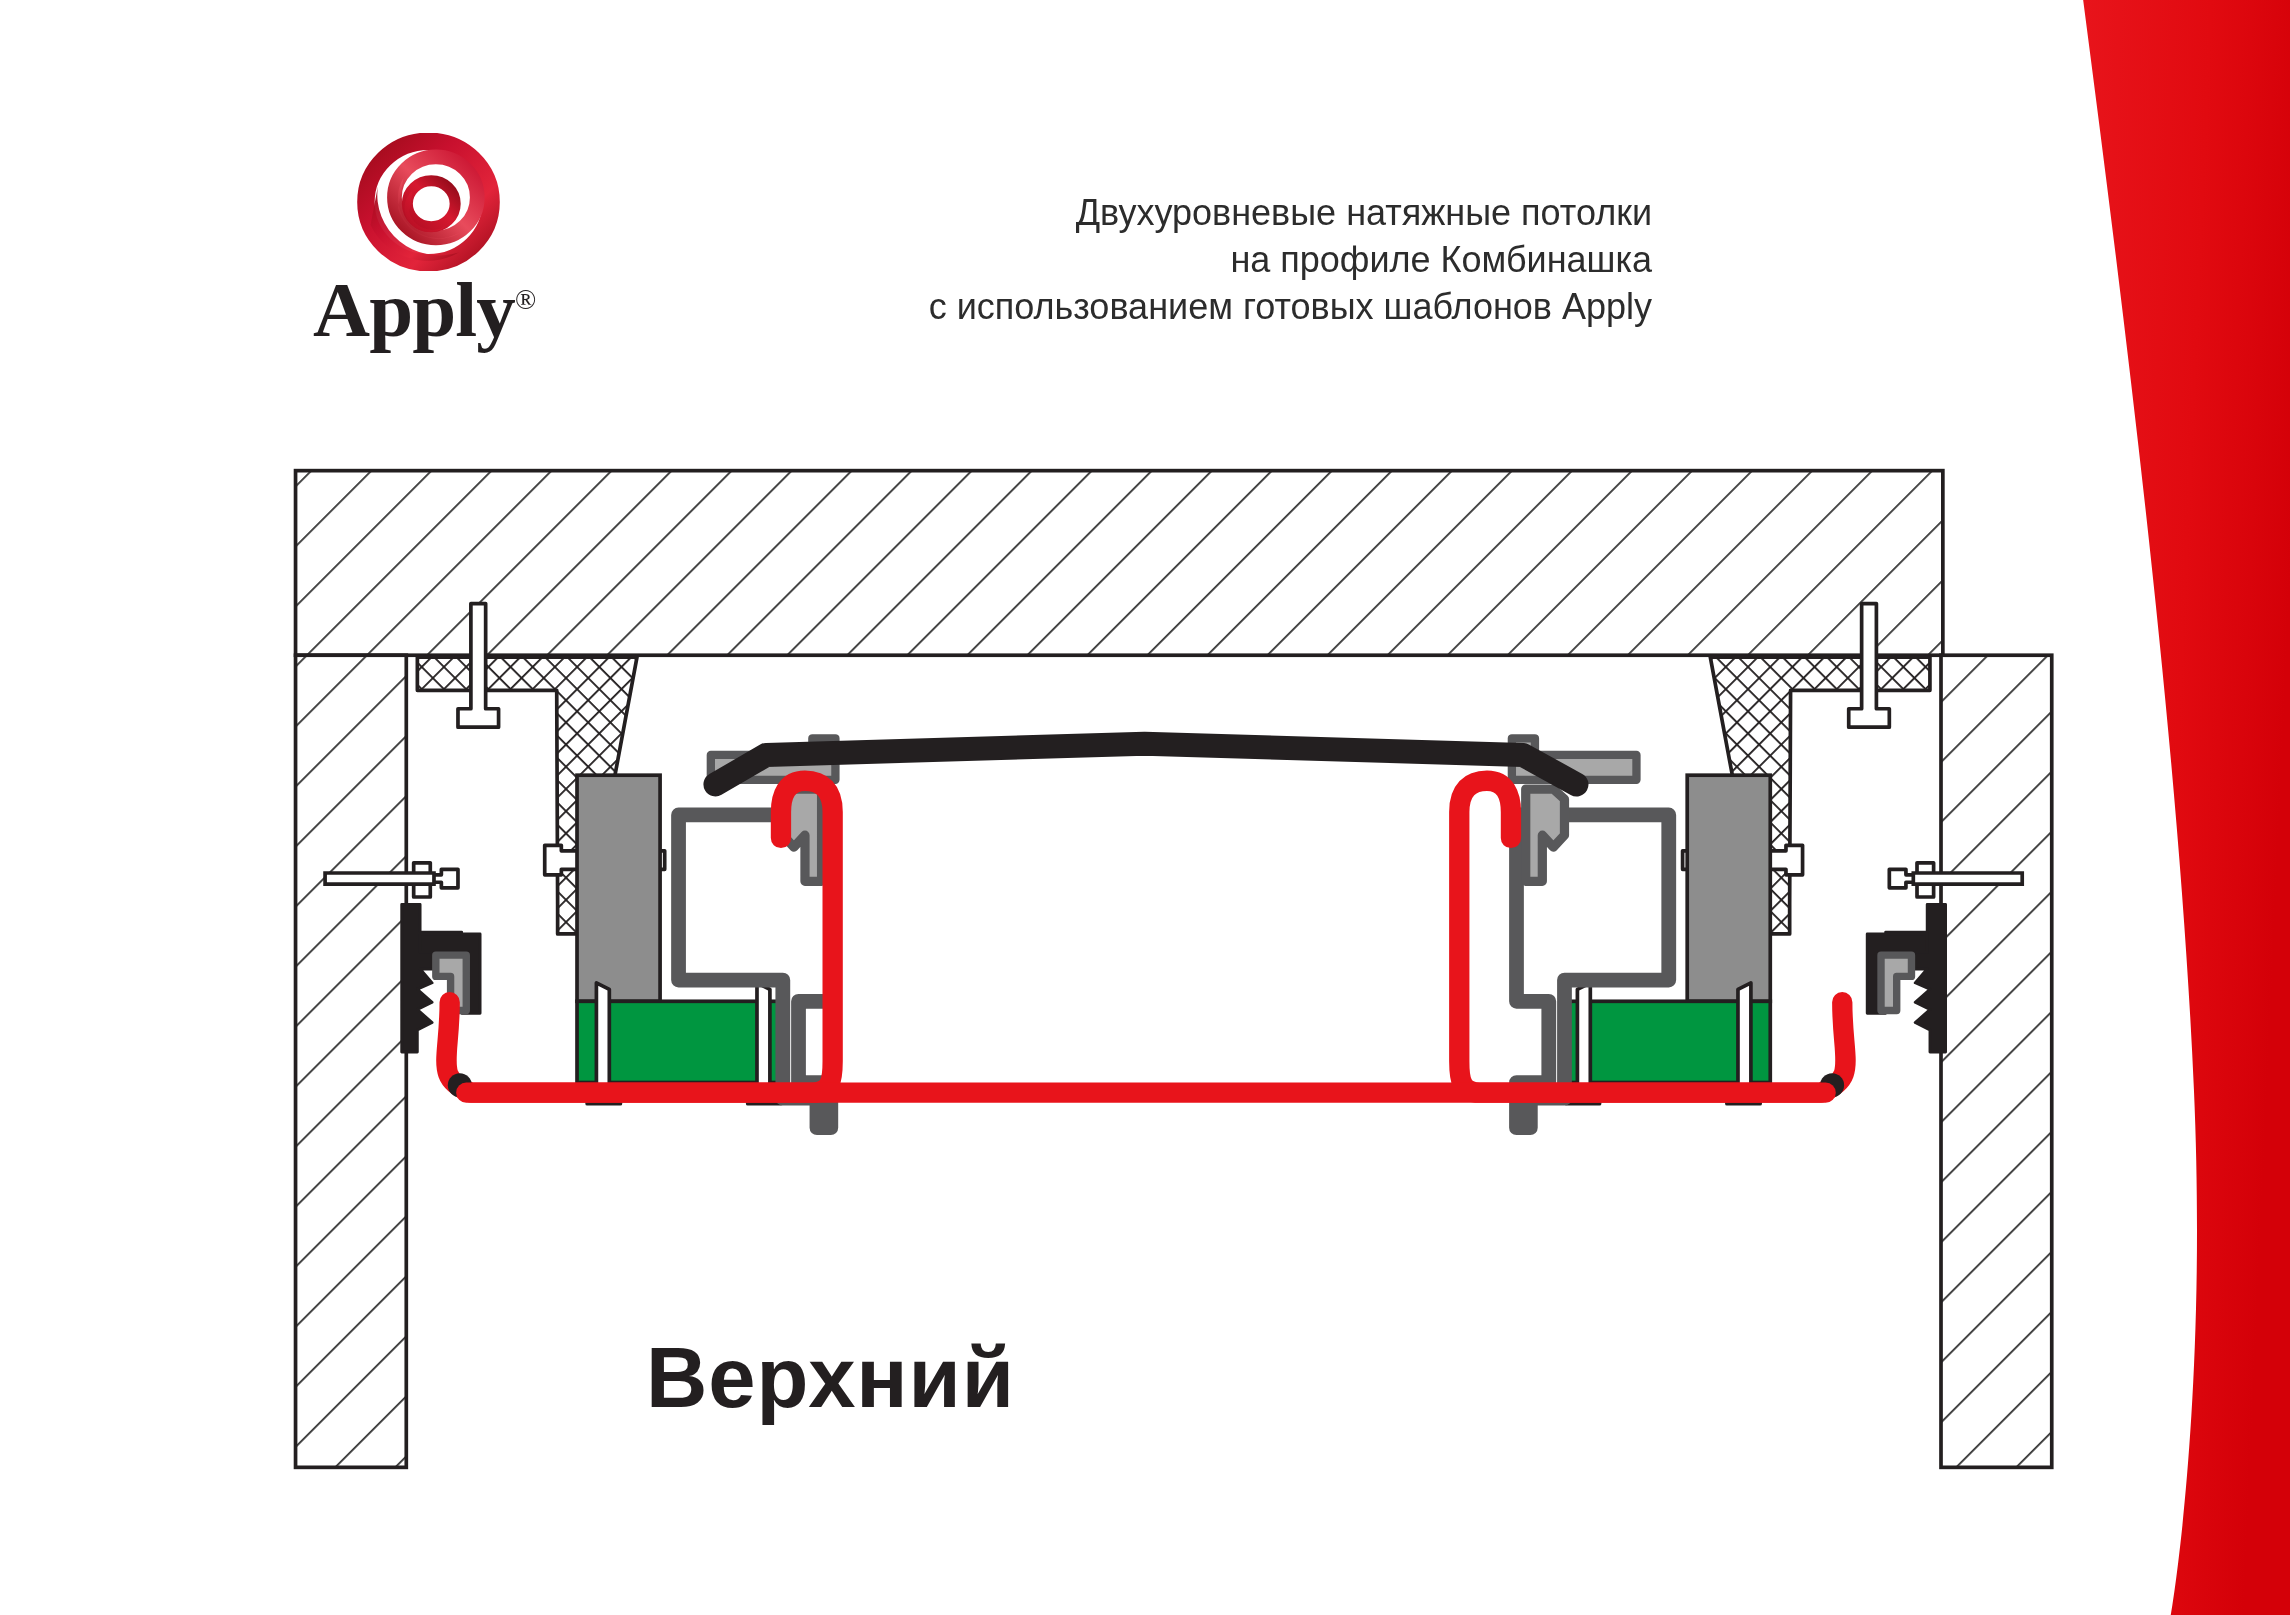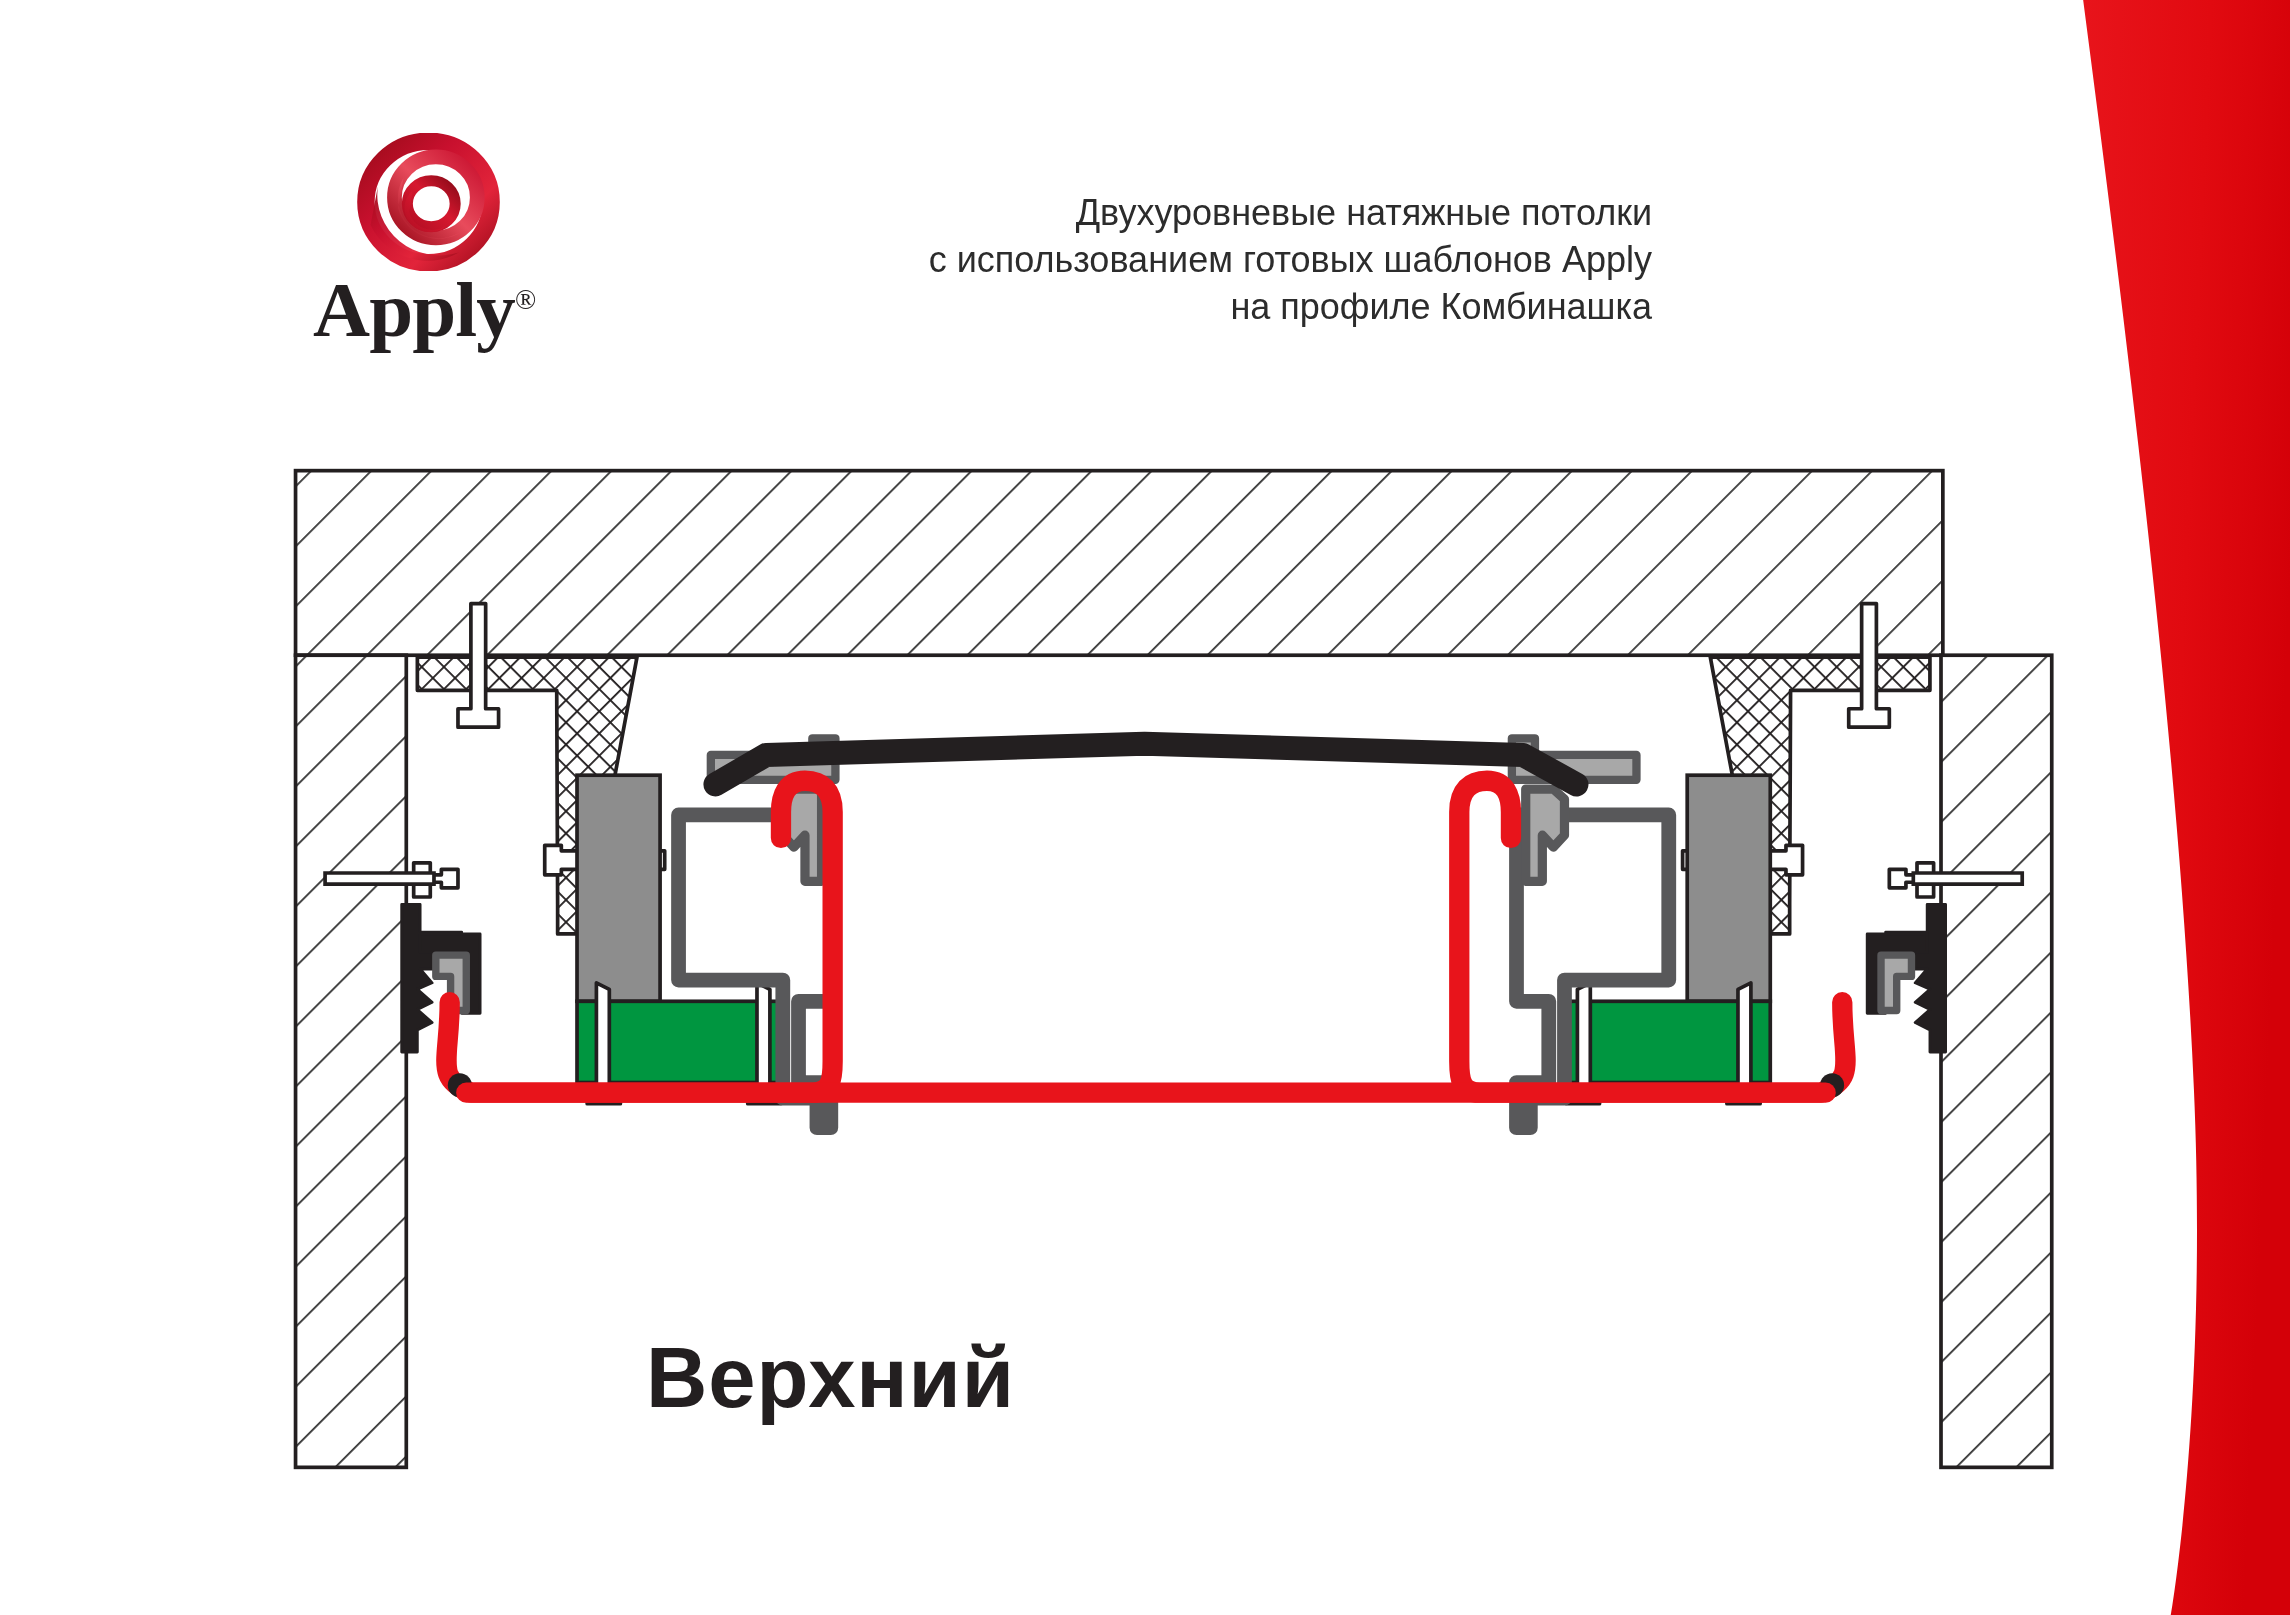--- a/index.html
+++ b/index.html
@@ -167,22 +167,22 @@
 
           <ellipse cx="88" cy="77" rx="26" ry="25" fill="none" stroke="url(#ringC)" stroke-width="12"></ellipse>
           <path d="M 64 86 A 26 25 0 0 0 104 101 A 26 25 0 0 1 68 62 Z" fill="url(#ringC)" opacity="0.9"></path>
         </svg>
       </div>
       <div id="logo-wordmark"><span>Apply</span><span id="logo-reg">®</span></div>
     </div>
 
     <div id="title-block">
       <span class="tline">Двухуровневые натяжные потолки</span>
+      <span class="tline">на профиле Комбинашка</span>
       <span class="tline">с использованием готовых шаблонов Apply</span>
-      <span class="tline">на профиле Комбинашка</span>
     </div>
   </div>
 
   <div id="drawing">
     <svg width="2291" height="1615" viewBox="0 0 2482 1750" xmlns="http://www.w3.org/2000/svg">
       <defs>
 
         <pattern id="hatch45" width="46" height="46" patternUnits="userSpaceOnUse" patternTransform="rotate(45)">
           <rect width="46" height="46" fill="#ffffff"></rect>
           <line x1="0" y1="0" x2="0" y2="46" stroke="#3a3a3a" stroke-width="4"></line>

